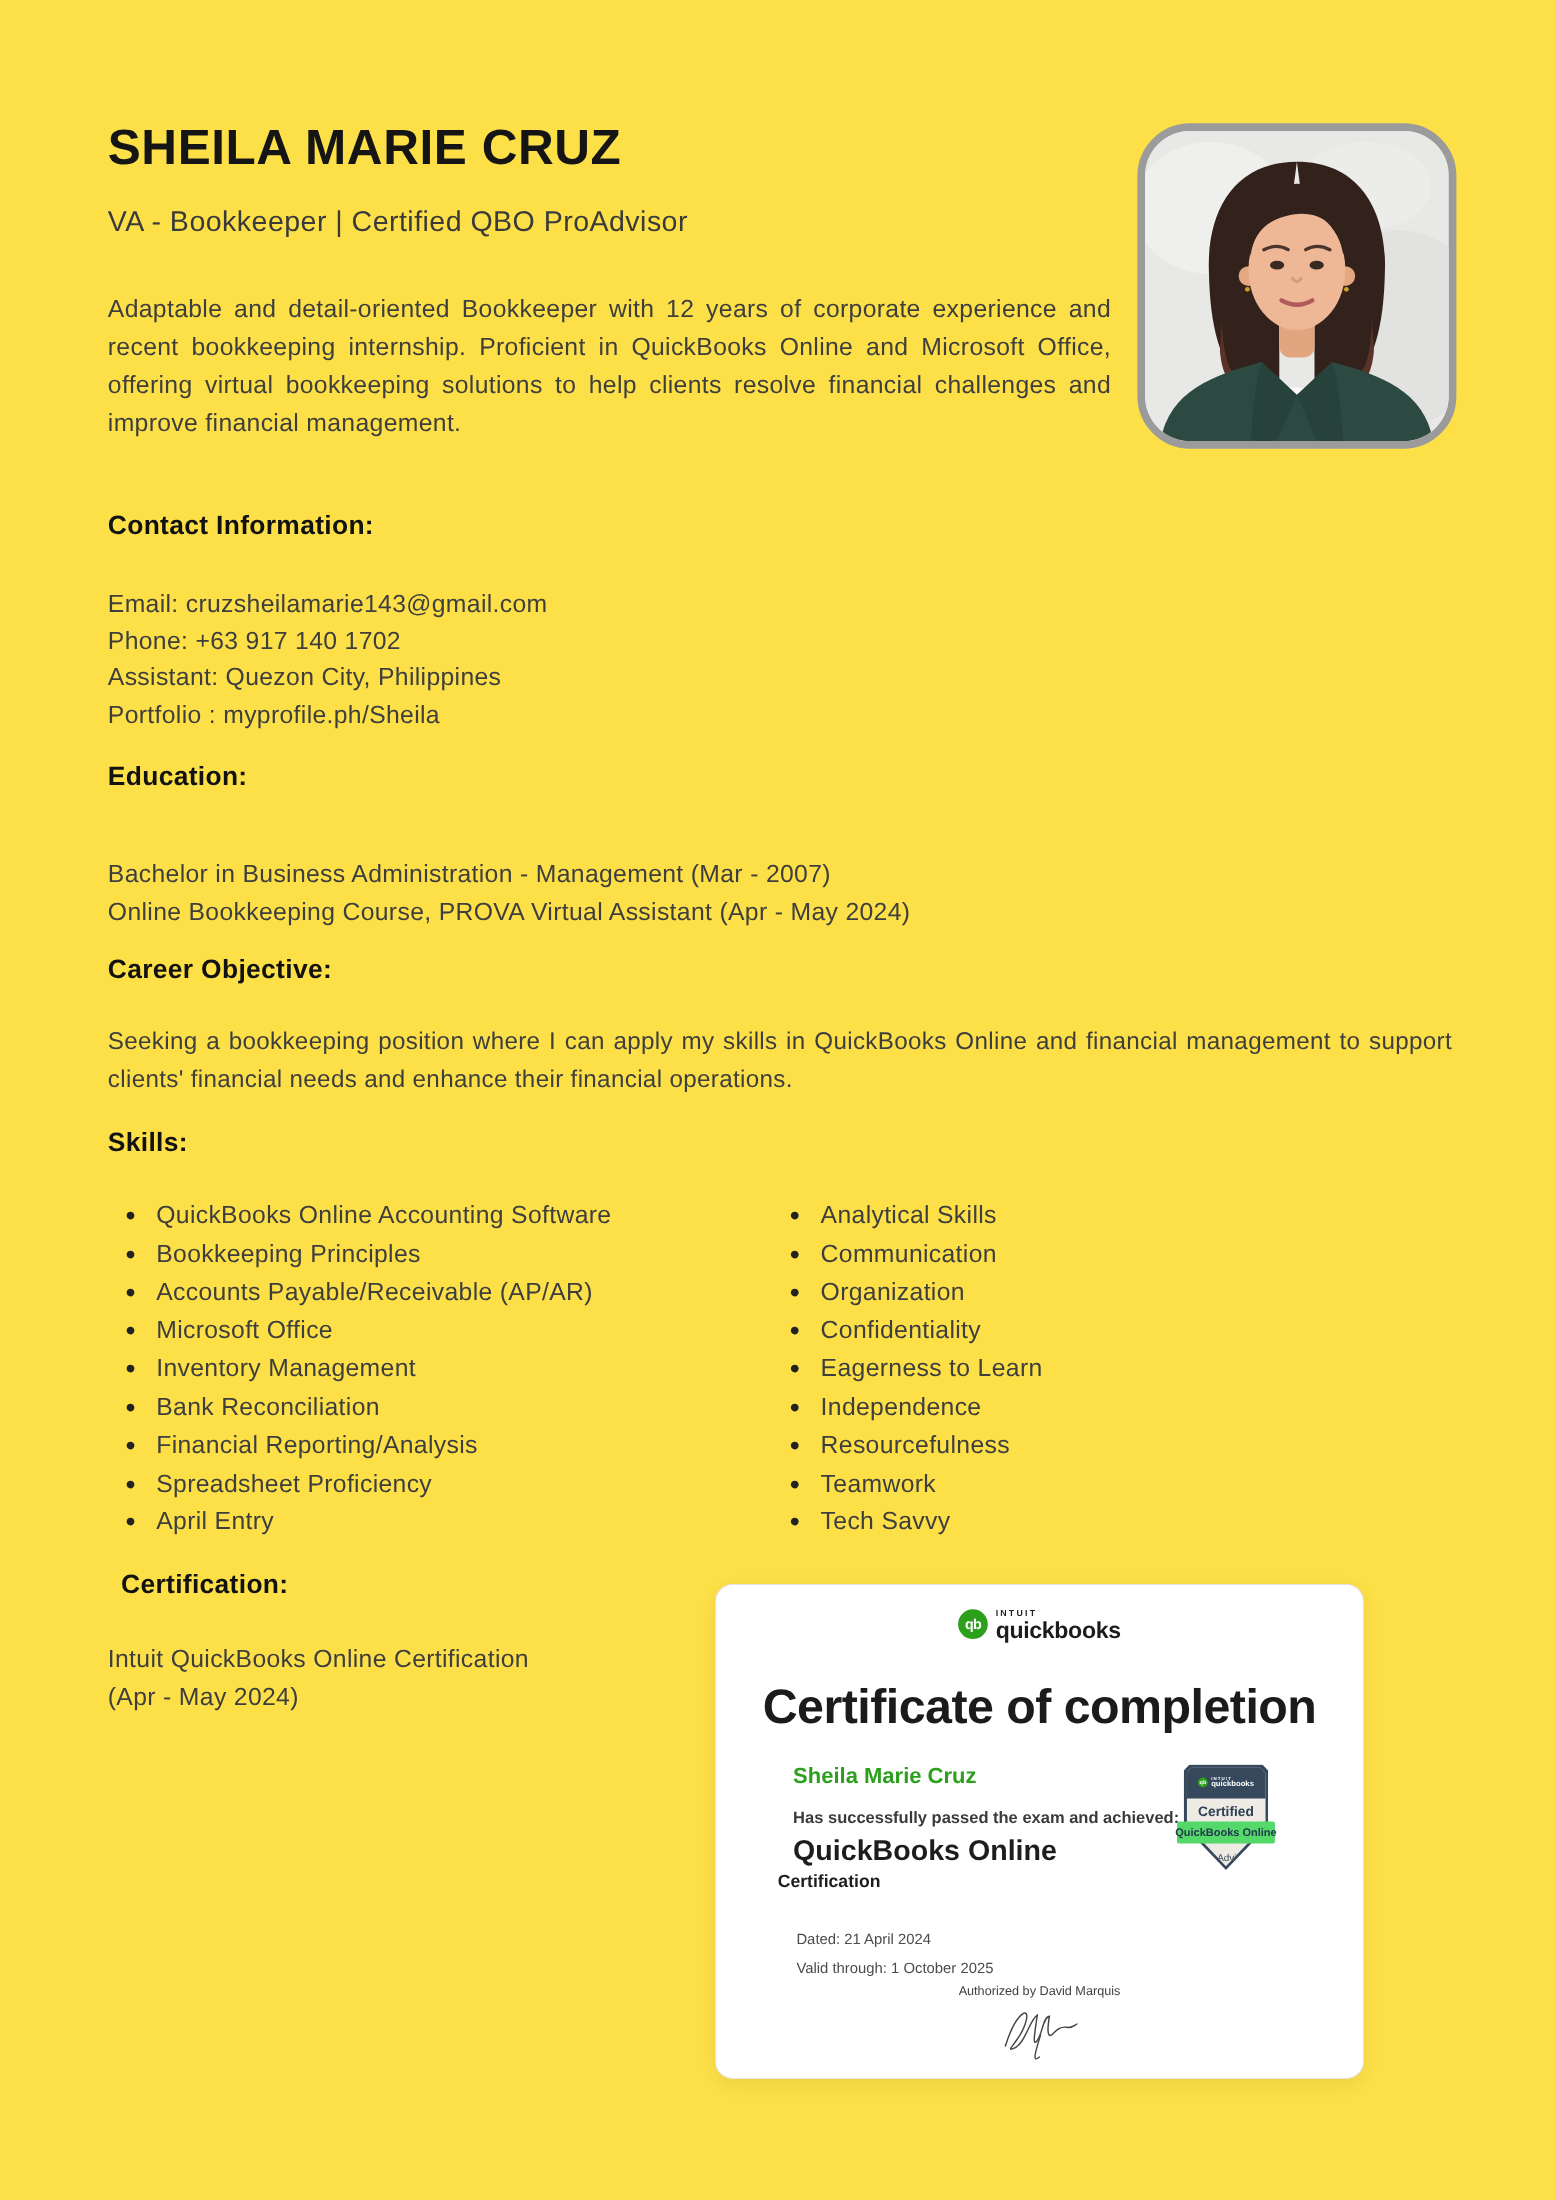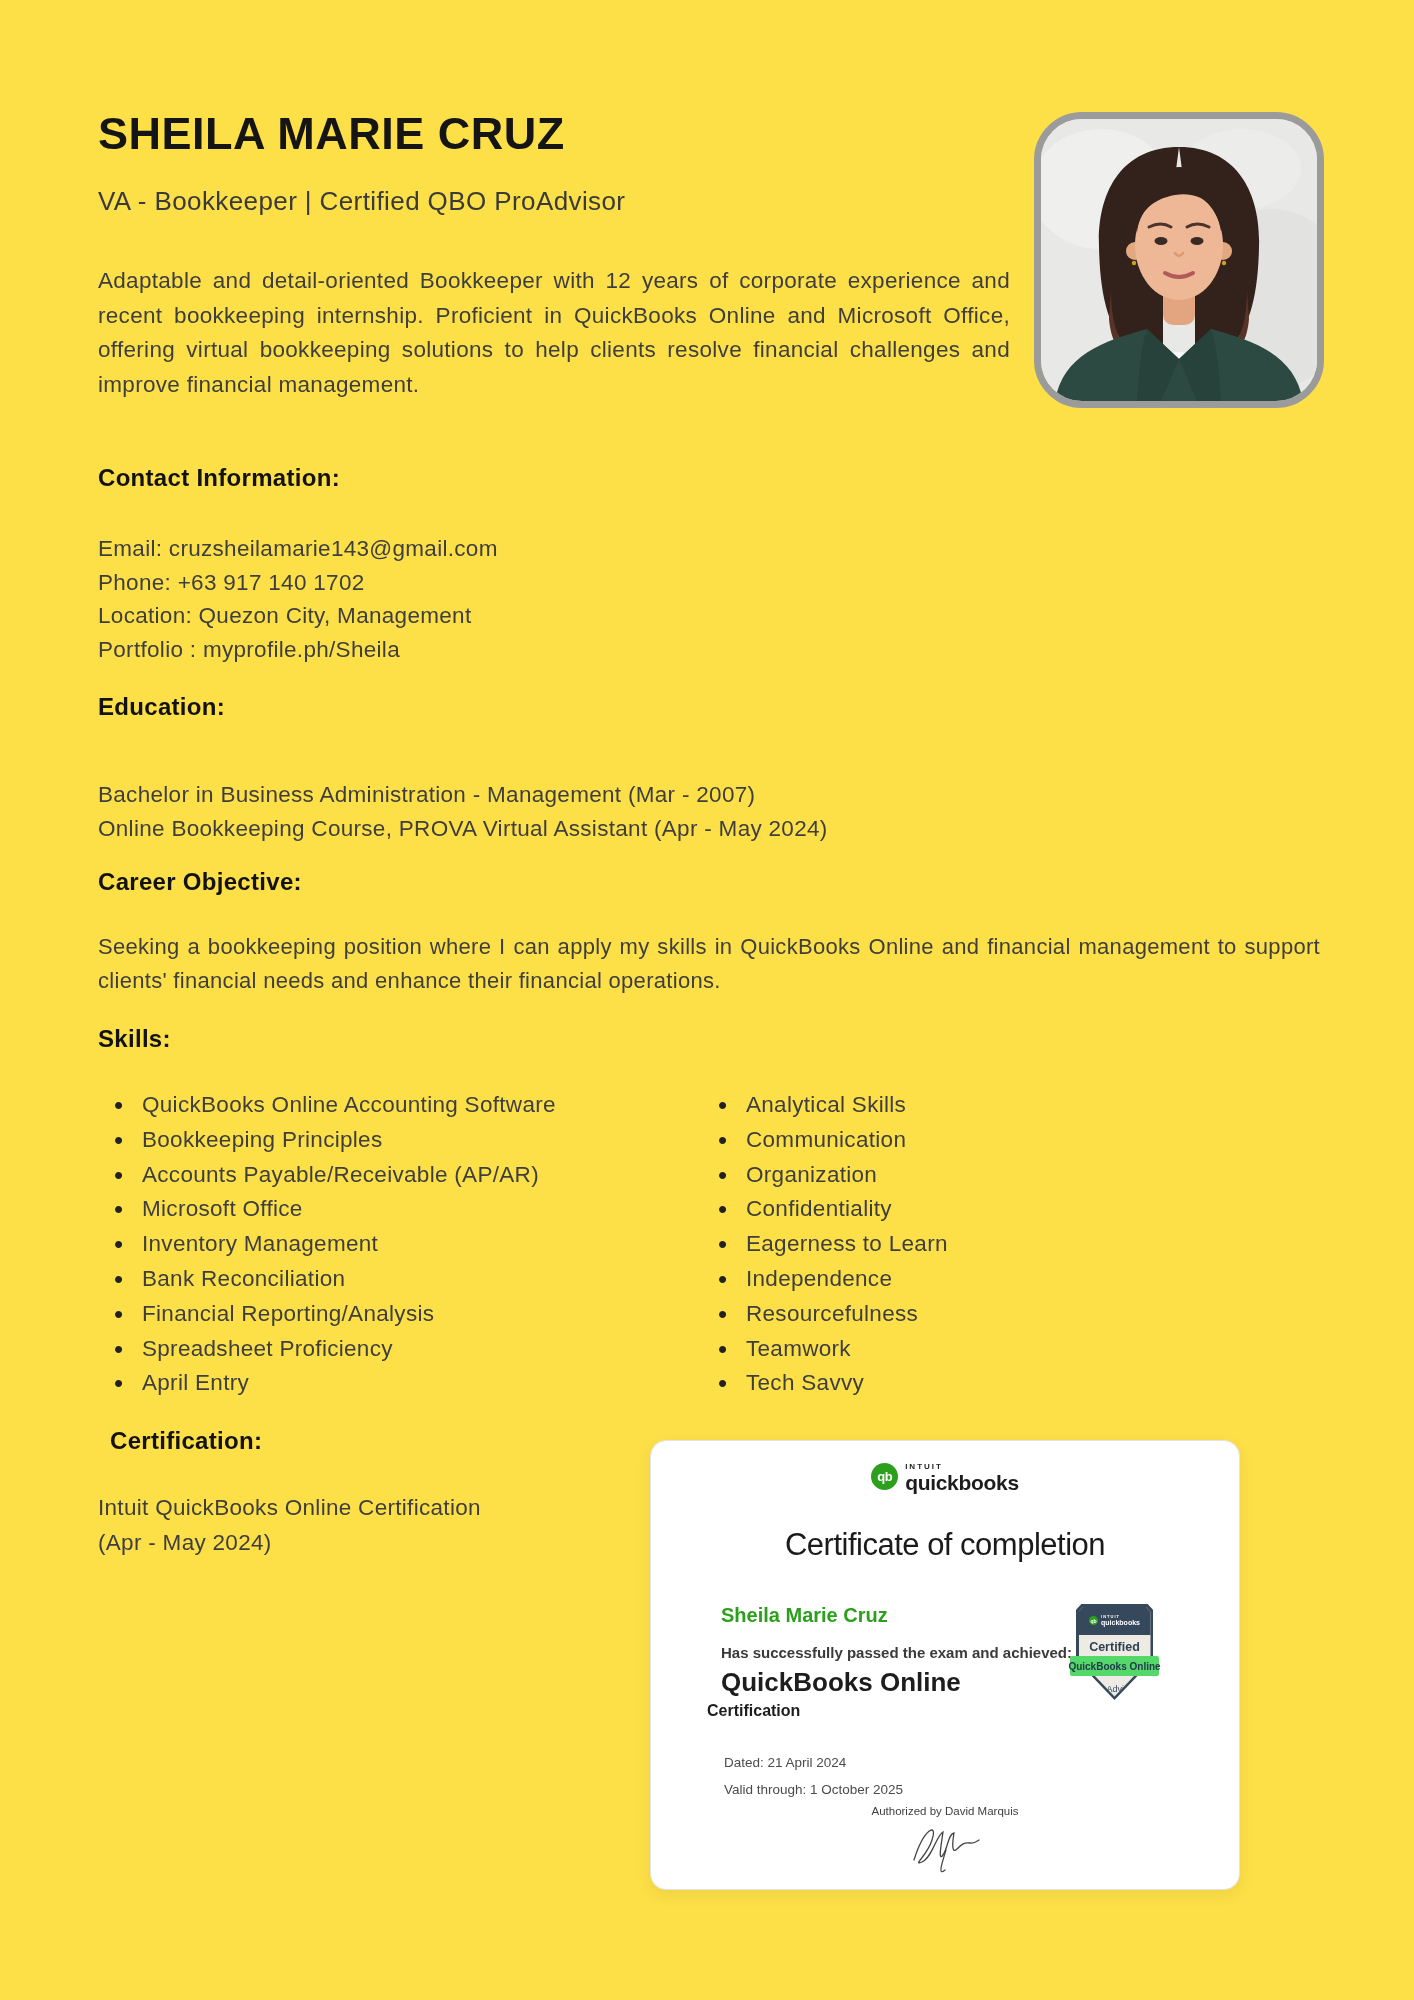--- a/index.html
+++ b/index.html
@@ -39,21 +39,21 @@
   .card{left:650px;top:1440px;width:588px;height:448px;background:#ffffff;
         border:1px solid #e3e3e3;border-radius:16px;box-shadow:0 5px 16px rgba(0,0,0,.07);}
   .card .abs{position:absolute;}
   .qb-logo{top:22px;left:0;right:0;display:flex;justify-content:center;align-items:flex-start;gap:7px;}
   .qb-circle{width:27px;height:27px;border-radius:50%;background:#2ca01c;color:#fff;
              font-size:13px;font-weight:700;display:flex;align-items:center;justify-content:center;
              letter-spacing:-.5px;}
   .qb-words{display:flex;flex-direction:column;line-height:1;}
   .qb-intuit{font-size:8px;font-weight:700;letter-spacing:2px;color:#1f1f1f;margin-bottom:1px;}
   .qb-name{font-size:21px;font-weight:700;color:#1c1c1c;letter-spacing:-.3px;}
-  .cert-title{top:86px;left:0;right:0;text-align:center;font-size:31px;font-weight:400;
+  .cert-title{top:86px;left:0;right:0;text-align:center;font-size:44px;font-weight:700;
               color:#1b1b1b;letter-spacing:-.5px;}
   .cert-recipient{left:70px;top:163px;font-size:20px;font-weight:700;color:#2ca01c;}
   .cert-intro{left:70px;top:203px;font-size:15px;font-weight:700;color:#3a3a3a;}
   .cert-award1{left:70px;top:226px;font-size:26px;font-weight:700;color:#1d1d1d;}
   .cert-award2{left:56px;top:261px;font-size:16px;font-weight:700;color:#1d1d1d;}
   .cert-dated{left:73px;top:314px;font-size:13.5px;color:#4b4b4b;}
   .cert-valid{left:73px;top:341px;font-size:13.5px;color:#4b4b4b;}
   .cert-auth{left:0;right:0;top:364px;text-align:center;font-size:11.5px;color:#3f3f3f;}
   .cert-sig{left:249px;top:379px;width:90px;height:58px;}
 
@@ -124,21 +124,21 @@
       <path d="M14 282 C 22 236, 62 222, 106 210 L 138 240 L 170 210 C 214 222, 254 236, 262 282 Z" fill="#2d4a42"></path>
       <path d="M106 210 L 138 240 L 120 282 L 96 282 C 98 252, 100 228, 106 210 Z" fill="#27423b"></path>
       <path d="M170 210 L 138 240 L 156 282 L 180 282 C 178 252, 176 228, 170 210 Z" fill="#27423b"></path>
     </svg>
   </div>
 
   <div class="abs h-sec contact-h">Contact Information:</div>
   <div class="abs lines contact-l">
     <div>Email: cruzsheilamarie143@gmail.com</div>
     <div>Phone: +63 917 140 1702</div>
-    <div>Location: Quezon City, Management</div>
+    <div>Assistant: Quezon City, Philippines</div>
     <div>Portfolio : myprofile.ph/Sheila</div>
   </div>
 
   <div class="abs h-sec edu-h">Education:</div>
   <div class="abs lines edu-l">
     <div>Bachelor in Business Administration - Management (Mar - 2007)</div>
     <div>Online Bookkeeping Course, PROVA Virtual Assistant (Apr - May 2024)</div>
   </div>
 
   <div class="abs h-sec obj-h">Career Objective:</div>

